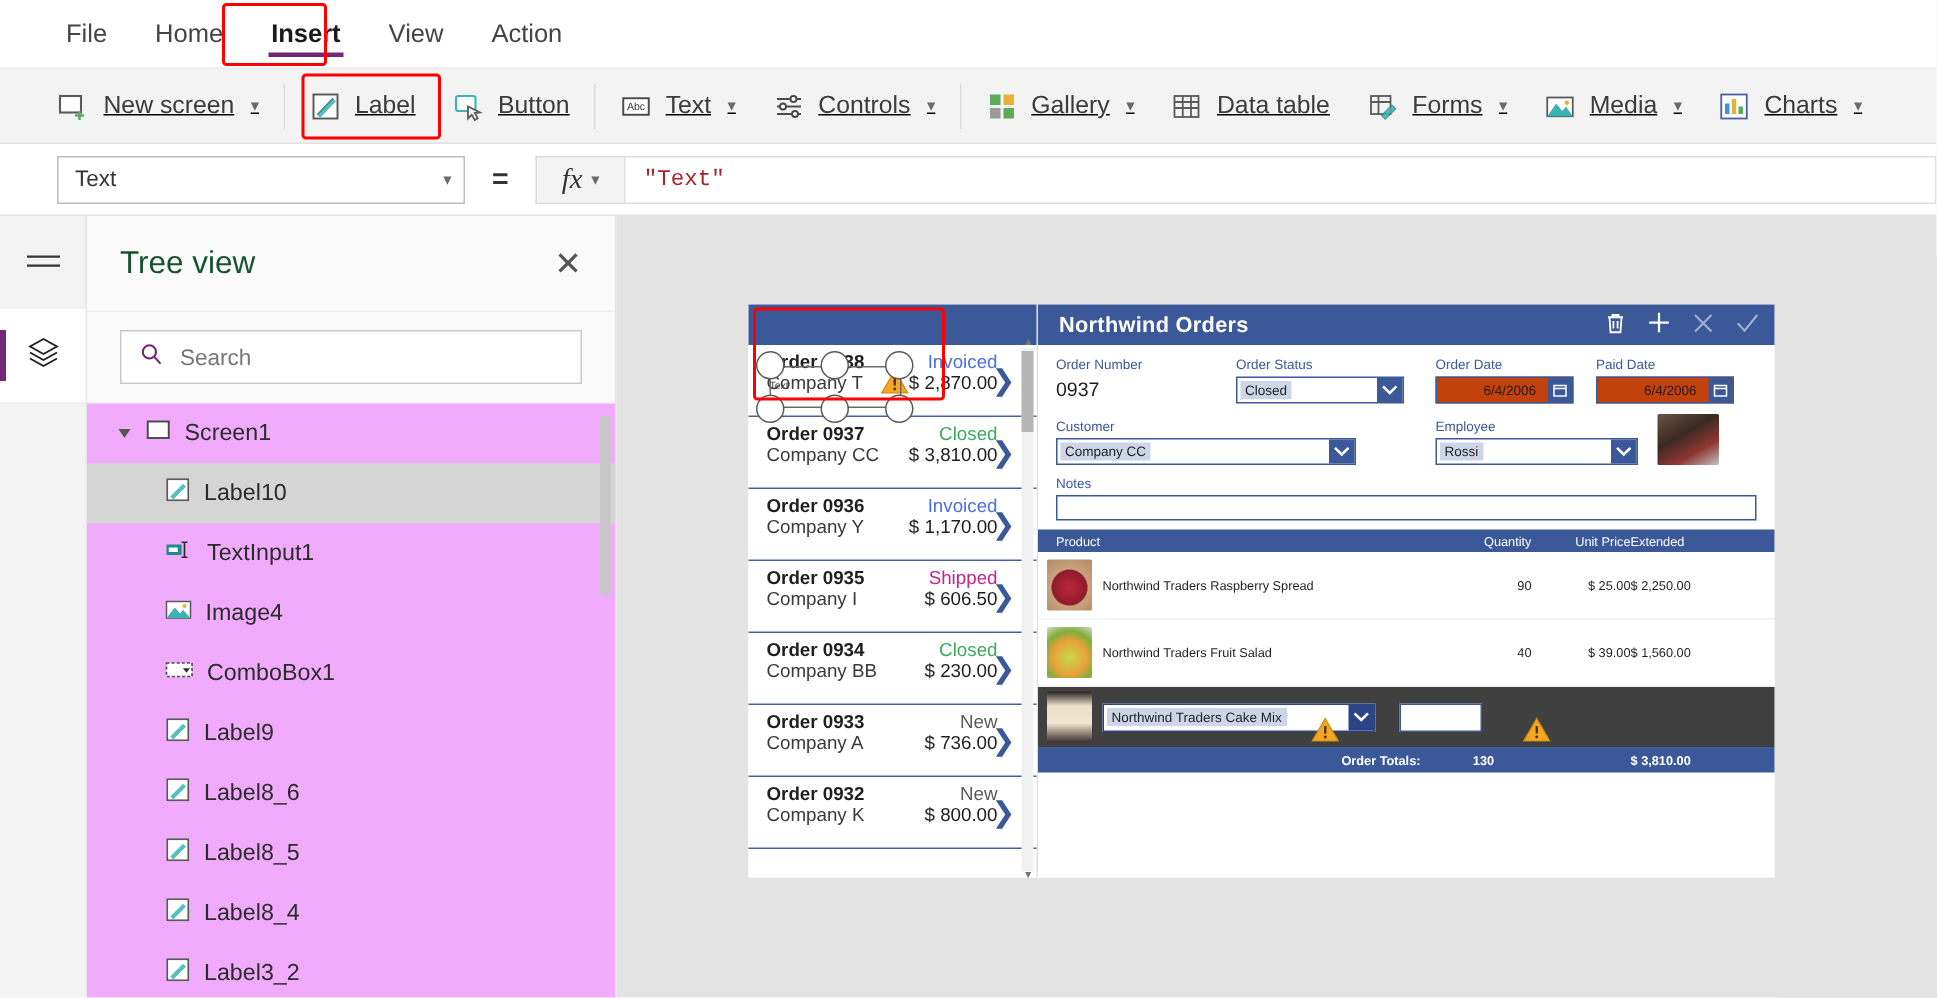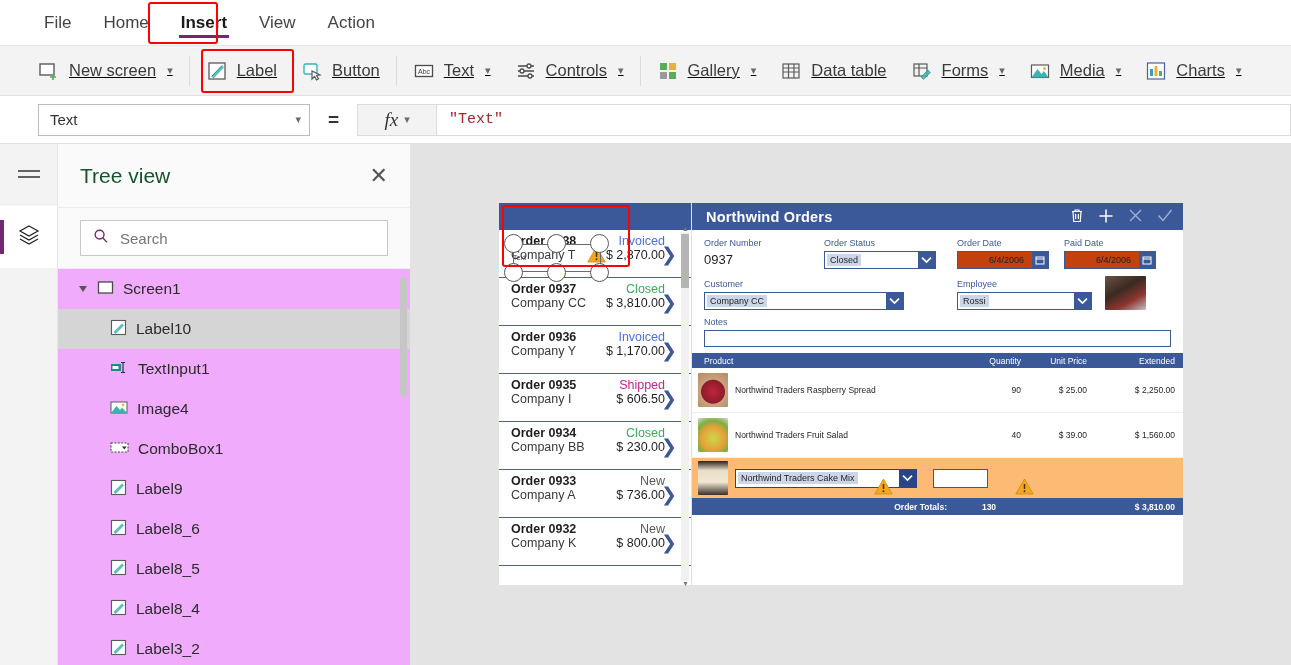--- a/index.html
+++ b/index.html
@@ -85,21 +85,21 @@
     border: 1px solid #bdbdbd;
     background: #fff;
     display: flex; align-items: center;
     padding: 0 8px 0 11px;
     justify-content: space-between;
     cursor: pointer;
   }
   .prop-select span:first-child { font-size: 15px; color: #333; }
   .eq { font-size: 19px; color: #333; margin: 0 18px; font-weight: bold; }
   .fx-btn {
-    width: 80px; height: 32px;
+    width: 60px; height: 32px;
     background: #f3f3f3;
     border: 1px solid #dcdcdc;
     display: flex; align-items: center; justify-content: center;
     gap: 4px; cursor: pointer;
   }
   .fx-glyph { font-family: "Liberation Serif", serif; font-style: italic; font-size: 19px; color: #333; }
   .fx-input {
     flex: 1; height: 32px;
     border: 1px solid #dcdcdc; border-left: none;
     background: #fff;
@@ -253,23 +253,23 @@
     padding: 0 8px 0 6px; font-size: 8.5px; color: #1f1f1f;
     border-bottom: 1px solid #f0f0f0;
   }
   .pthumb { width: 30px; height: 34px; flex: none; border-radius: 1px; }
   .pthumb.jam { background: radial-gradient(circle at 50% 55%, #c0263a 0%, #8d1b2b 48%, #caa27e 52%, #b08a63 100%); }
   .pthumb.salad { background: radial-gradient(circle at 50% 60%, #c8d94a 0%, #e8a13a 45%, #7fae3e 70%, #d8d8cc 100%); }
   .pthumb.cake { background: linear-gradient(180deg,#2b2220 0%,#e8dfc8 28%,#f1e6cf 62%,#3a2f2b 100%); }
   .c-prod { flex: 1; padding-left: 7px; }
   .c-qty { width: 64px; text-align: right; }
   .c-price { width: 66px; text-align: right; }
-  .c-ext { width: 88px; text-align: right; }
+  .c-ext { width: 88px; }
   .ptfoot-row {
-    height: 40px; background: #fdba74; display: flex; align-items: center;
+    height: 40px; background: #404040; display: flex; align-items: center;
     padding: 0 8px 0 6px; position: relative;
   }
   .newcombo {
     height: 19px; width: 182px; border: 1.5px solid #2a4486; background: #fff;
     display: flex; align-items: center; justify-content: space-between;
     margin-left: 7px; cursor: pointer; position: relative;
   }
   .qtybox { width: 55px; height: 19px; border: 1.5px solid #3b5998; background: #fff; margin-left: 16px; cursor: text; }
   .totbar {
     height: 17px; background: #3b5998; display: flex; align-items: center;

